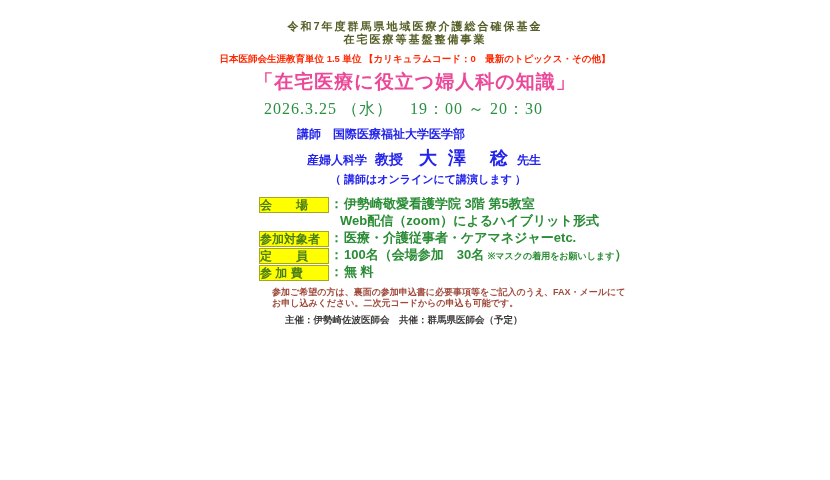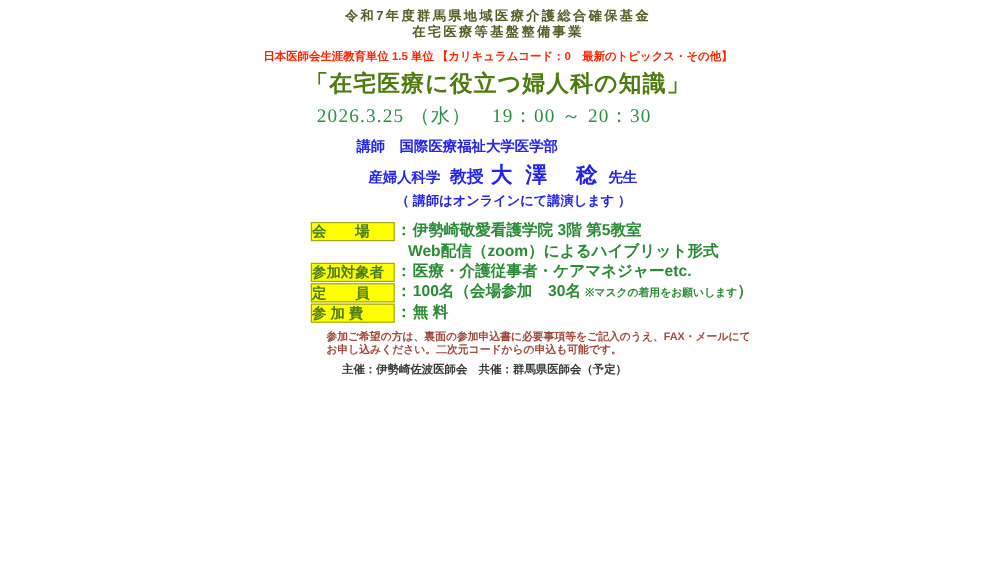--- a/index.html
+++ b/index.html
@@ -9,21 +9,21 @@
     width: 830px;
     height: 480px;
     background: #ffffff;
     overflow: hidden;
     font-family: "Liberation Sans", sans-serif;
     margin: 0 auto;
   }
   .doc {
     position: absolute;
     left: 200px;
-    top: 4px;
+    top: 16px;
     width: 430px;
     height: 416px;
     padding-top: 4px;
   }
 
   
   .fund-header {
     text-align: center;
     color: #565f28;
     font-size: 11px;
@@ -50,21 +50,21 @@
     color: #ff2600;
     font-size: 9.5px;
     font-weight: bold;
     white-space: nowrap;
   }
 
   
   .lecture-title {
     margin-top: 3px;
     text-align: center;
-    color: #4d7c0f;
+    color: #ec4899;
     font-size: 19px;
     font-weight: bold;
     letter-spacing: 1px;
   }
 
   
   .description {
     margin: 9px 0 0 45px;
     width: 352px;
     color: #2424ec;
@@ -82,21 +82,21 @@
     font-size: 16px;
     font-weight: 500;
     letter-spacing: 1px;
   }
 
   
   .lecturer { color: #2424ec; font-weight: bold; }
   .lect-affiliation { margin: 6px 0 0 73px; font-size: 12px; padding-left: 24px; }
   .lect-prof { margin: 3px 0 0 107px; font-size: 12px; white-space: nowrap; }
   .lect-prof .p-title { font-size: 14px; margin-left: 8px; }
-  .lect-prof .p-name { font-size: 18px; letter-spacing: 3px; margin-left: 6px; }
+  .lect-prof .p-name { font-size: 18px; letter-spacing: 3px; margin-left: 16px; }
   .lect-prof .p-hono { font-size: 12px; margin-left: 6px; }
   .lect-note { margin: 2px 0 0 130px; font-size: 11px; }
 
   
   .details {
     margin: 8px 0 0 59px;
     color: #2a8c35;
     font-size: 13px;
     font-weight: bold;
   }

